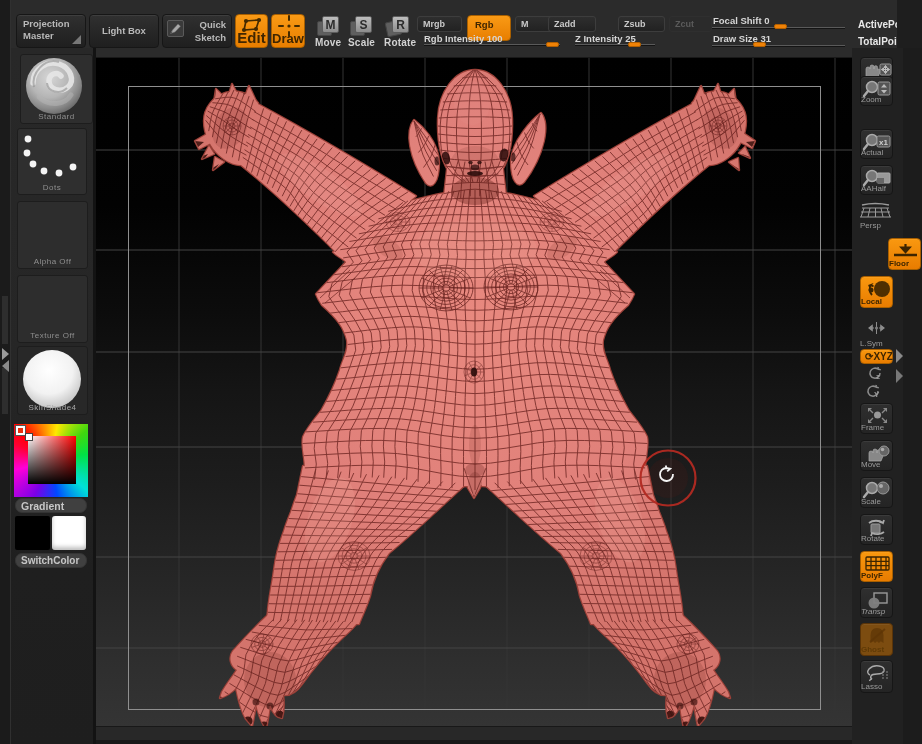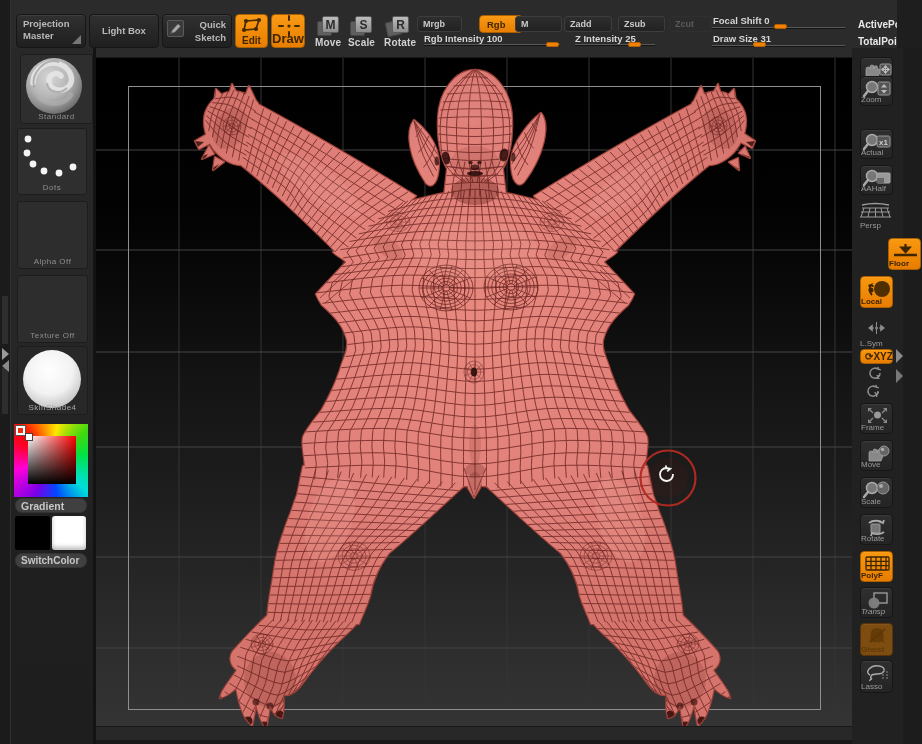--- a/index.html
+++ b/index.html
@@ -281,21 +281,21 @@
  <div class="tbtn" style="left:16px;width:70px;padding:3px 0 0 6px;line-height:12px">Projection<br>Master<span style="position:absolute;right:4px;bottom:3px;width:0;height:0;border-left:9px solid transparent;border-bottom:9px solid #777"></span></div>
  <div class="tbtn" style="left:89px;width:70px;text-align:center;line-height:31px">Light&nbsp;Box</div>
  <div class="tbtn" style="left:162px;width:70px">
    <span style="position:absolute;left:4px;top:5px;width:17px;height:17px;border:1px solid #5a5a5a;background:#3a3a3a;border-radius:2px">
      <svg width="15" height="15" viewBox="0 0 15 15">
           <path d="M2.5 12.5 L4.5 9 L10 3 L12.5 5.2 L7 11 L2.5 12.5 Z" fill="#a8a8a8" stroke="#666" stroke-width=".5"></path>
           <path d="M2.5 12.5 L4.2 10.8" stroke="#555" stroke-width="1"></path>
         </svg></span>
    <span style="position:absolute;right:5px;top:3px;text-align:right;line-height:13px">Quick<br>Sketch</span>
  </div>
- <div class="obtn" style="left:235px;top:14px;width:33px;height:34px;font-size:10px">
+ <div class="obtn" style="left:235px;top:14px;width:33px;height:34px;font-size:15px">
    <svg width="24" height="20" viewBox="0 0 24 20" style="position:absolute;left:4px;top:1px">
         <path d="M4 14 L6 5 L19 4 L16 13 Z" fill="none" stroke="#432a00" stroke-width="1.7"></path>
         <circle cx="4" cy="14" r="2.1" fill="#432a00"></circle>
         <circle cx="6" cy="5" r="2.1" fill="#432a00"></circle>
         <circle cx="19" cy="4" r="2.1" fill="#432a00"></circle>
         <circle cx="16" cy="13" r="2.1" fill="#432a00"></circle>
       </svg>
    <span style="position:absolute;left:0;right:0;bottom:1px;text-align:center">Edit</span>
     </div>
  <div class="obtn" style="left:271px;top:14px;width:34px;height:34px;font-size:13px">
@@ -310,23 +310,23 @@
  <div class="ticonb" style="left:317px;top:21px"></div>
     <div class="ticon" style="left:322px;top:16px">M</div>
     <div class="tlabel" style="left:315px;top:37px">Move</div>
  <div class="ticonb" style="left:350px;top:21px"></div>
     <div class="ticon" style="left:355px;top:16px">S</div>
     <div class="tlabel" style="left:348px;top:37px">Scale</div>
  <div class="ticonb" style="left:386px;top:21px;transform:rotate(-12deg)"></div>
     <div class="ticon" style="left:392px;top:16px">R</div>
     <div class="tlabel" style="left:384px;top:37px">Rotate</div>
  <div class="mbtn" style="left:417px;width:45px">Mrgb</div>
- <div class="obtn" style="left:479px;top:15px;width:44px;height:18px;font-size:9.5px;padding:3px 0 0 7px">Rgb</div>
+ <div class="obtn" style="left:467px;top:15px;width:44px;height:26px;font-size:9.5px;padding:3px 0 0 7px">Rgb</div>
  <div class="mbtn" style="left:515px;width:47px">M</div>
- <div class="mbtn" style="left:564px;width:48px">Zadd</div>
+ <div class="mbtn" style="left:548px;width:48px">Zadd</div>
  <div class="mbtn" style="left:618px;width:47px">Zsub</div>
  <div class="mbtn" style="left:669px;width:43px;background:none;border:1px solid #2f2f2f;color:#5b5b5b">Zcut</div>
  <div class="slab" style="left:424px;top:33px">Rgb&nbsp;Intensity&nbsp;100</div>
  <div class="track" style="left:424px;top:44px;width:136px"></div>
  <div class="knob" style="left:546px;top:42px"></div>
  <div class="slab" style="left:575px;top:33px">Z&nbsp;Intensity&nbsp;25</div>
  <div class="track" style="left:575px;top:44px;width:80px"></div>
  <div class="knob" style="left:628px;top:42px"></div>
  <div class="slab" style="left:713px;top:15px">Focal&nbsp;Shift&nbsp;0</div>
  <div class="track" style="left:712px;top:27px;width:133px"></div>

